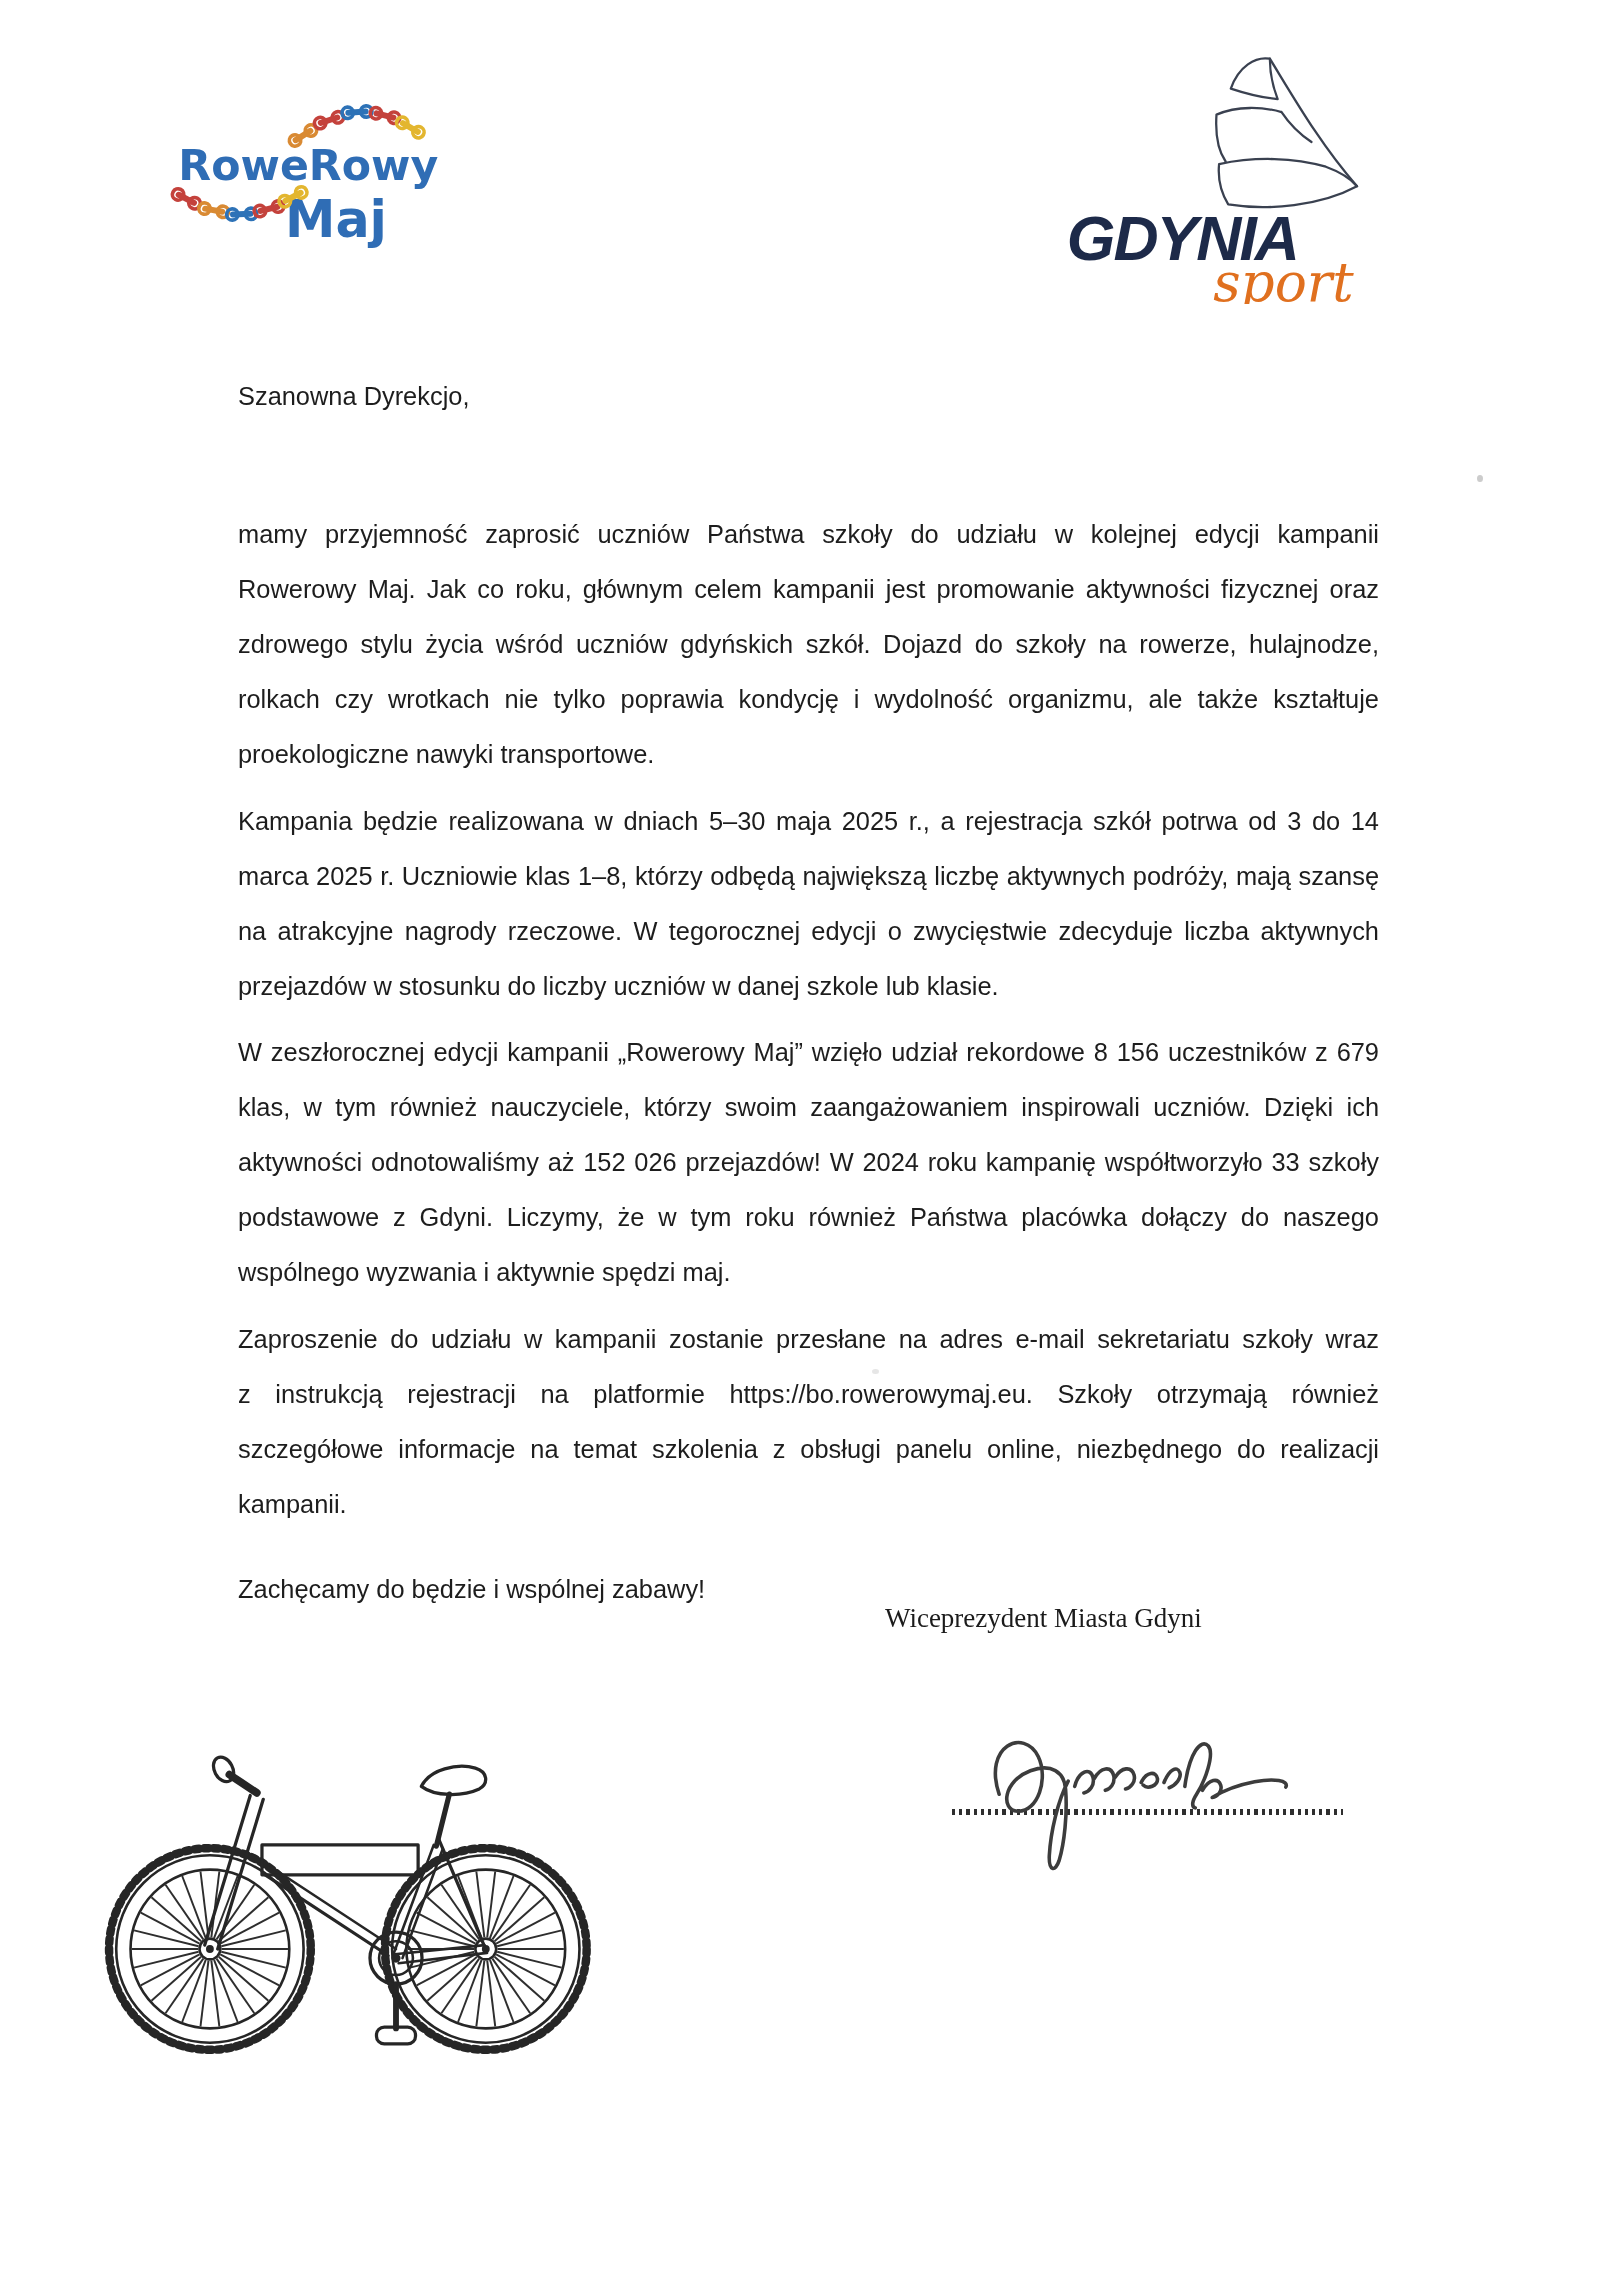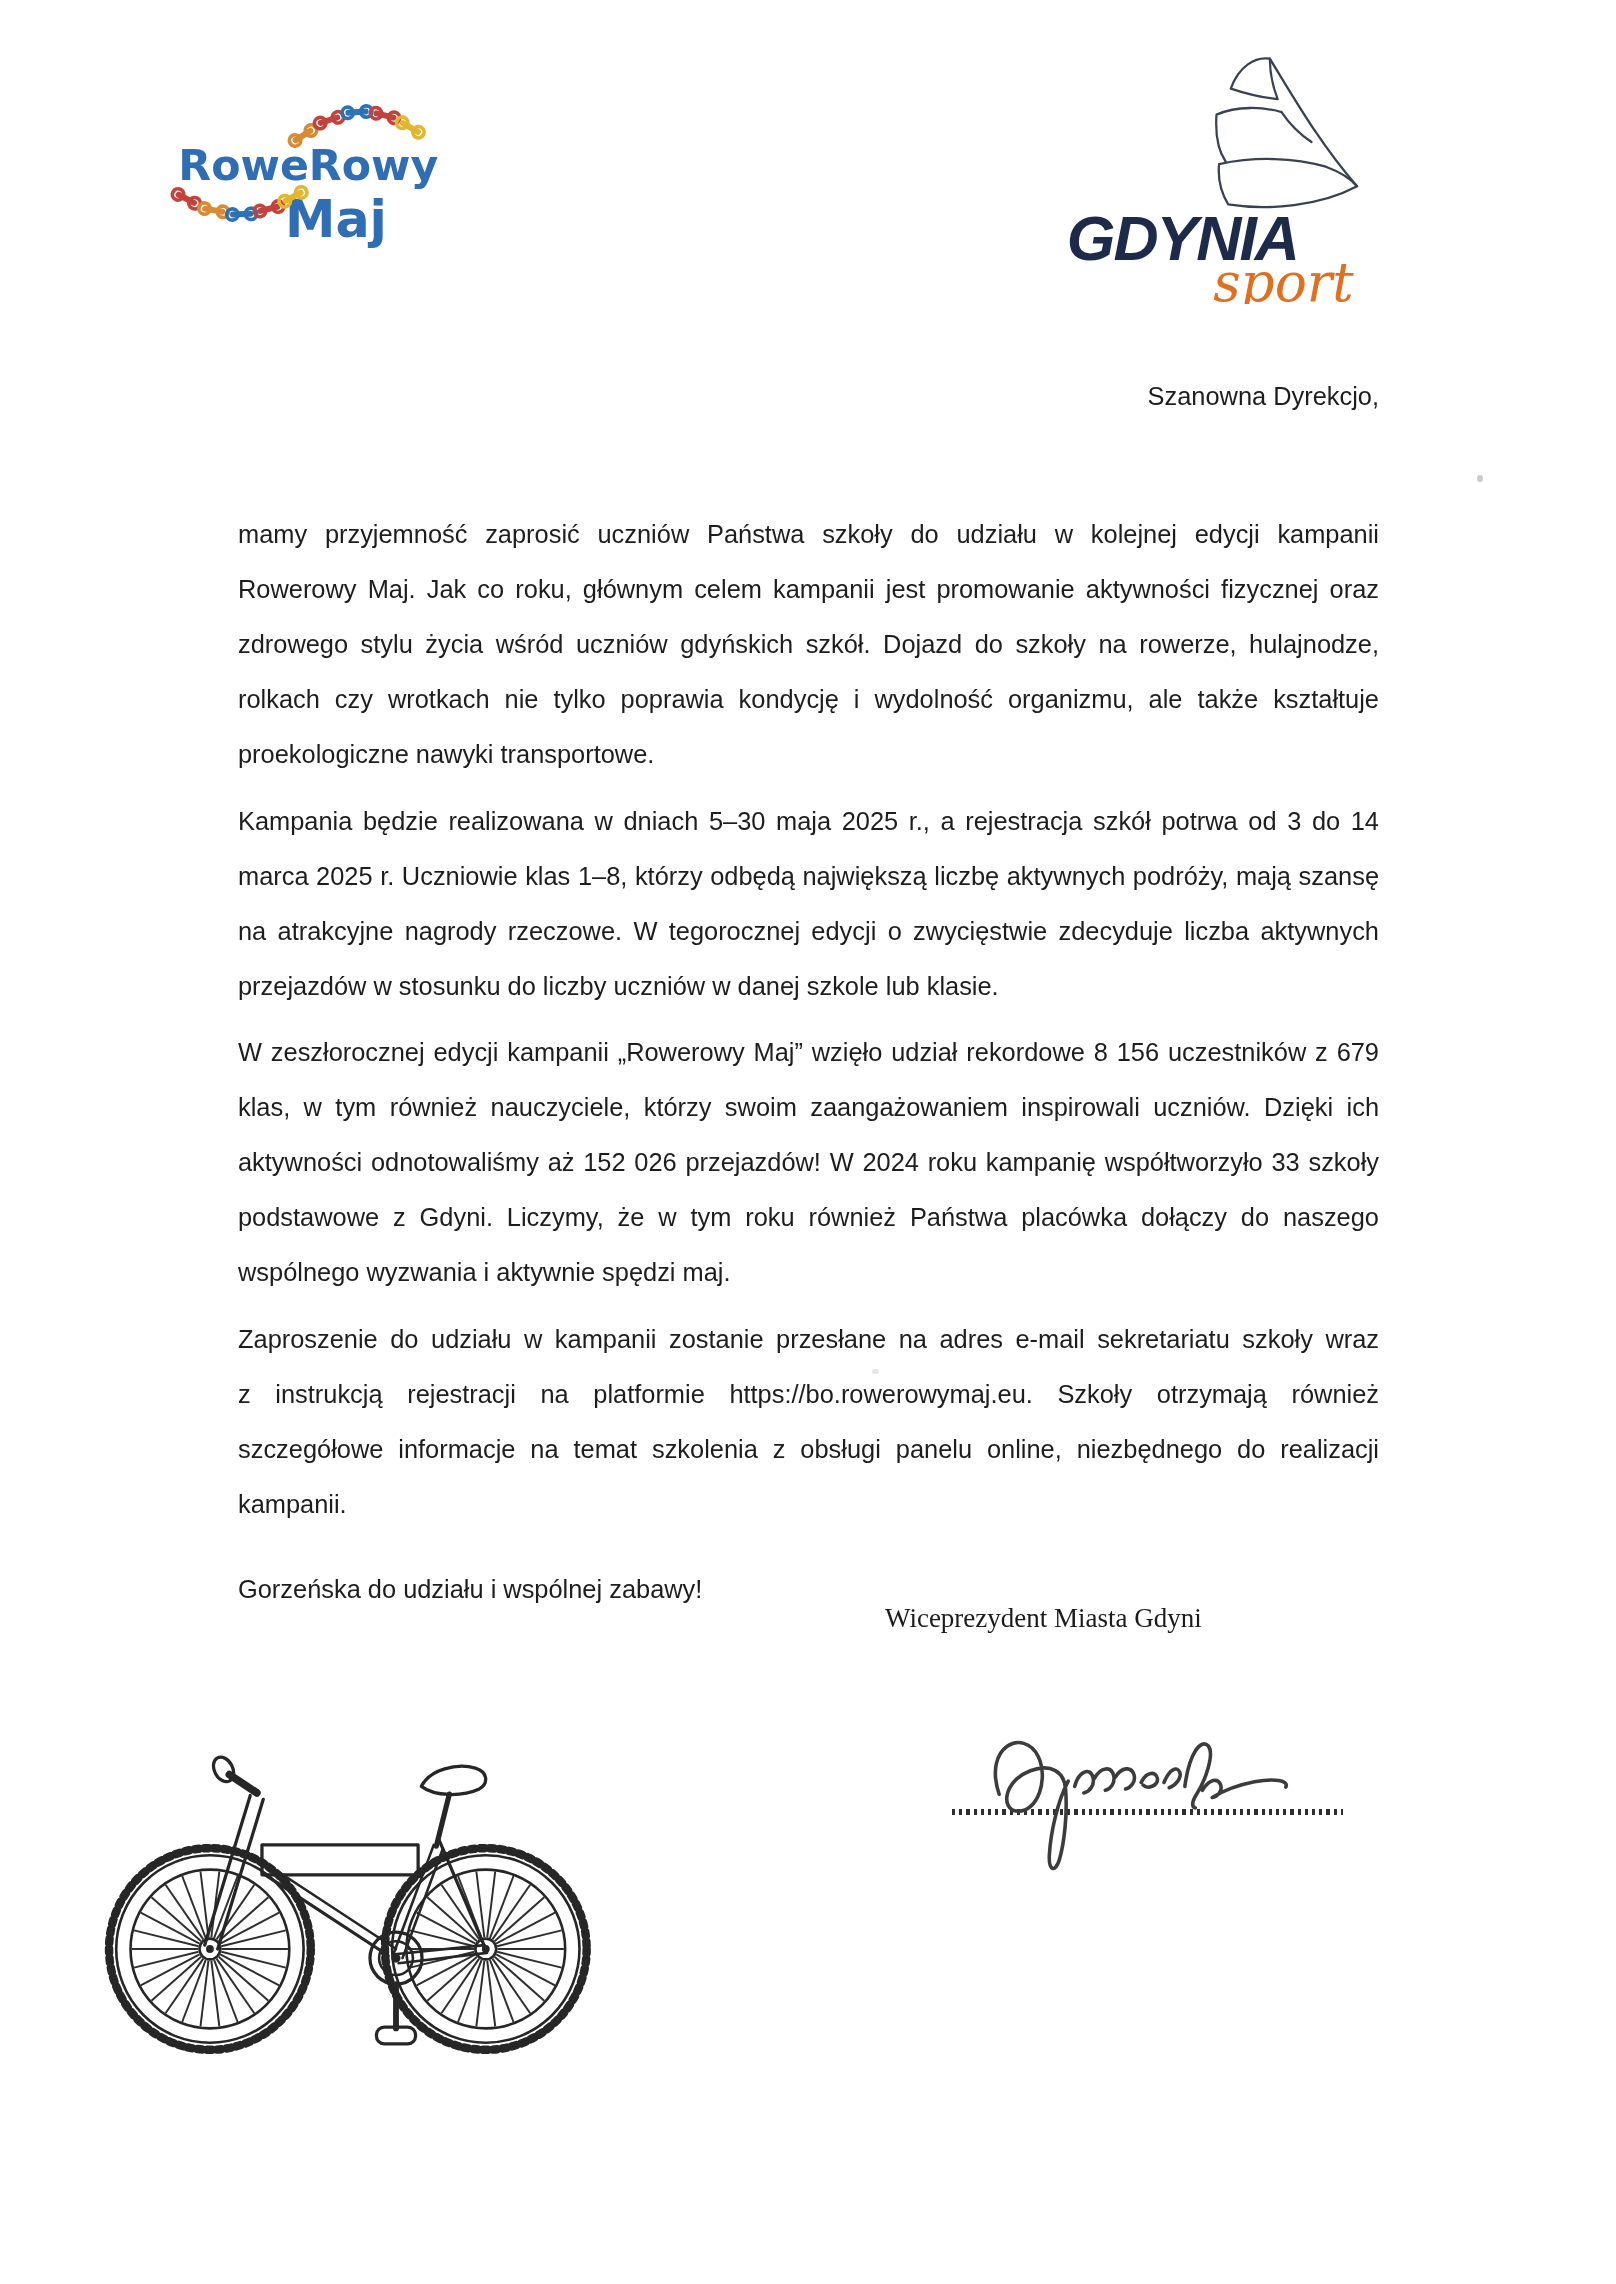--- a/index.html
+++ b/index.html
@@ -13,21 +13,21 @@
   .chain-link line{stroke-width:9px;stroke-linecap:round;}
 
   .gd-logo{position:absolute;left:1060px;top:47px;width:326px;height:257px;}
   .gd-logo .sail{fill:none;stroke-width:3.5px;stroke-linecap:round;stroke-linejoin:round;}
   .gd-logo .city{font-family:"Liberation Sans",sans-serif;font-weight:bold;font-style:italic;
                  font-size:96px;letter-spacing:-3px;}
   .gd-logo .sport{font-family:"DejaVu Serif",serif;font-style:italic;font-size:82px;}
 
   
   .letter-body{position:absolute;left:238px;top:369px;width:1141px;font-size:25.4px;line-height:55px;}
-  .salutation{margin:0 0 83px 0;text-align:right;}
+  .salutation{margin:0 0 83px 0;}
   .para{margin:0 0 11.7px 0;text-align:justify;}
   .closing{margin:30px 0 0 0;}
 
   
   .sig-block{position:absolute;left:885px;top:1603px;width:521px;text-align:left;
              font-family:"Liberation Serif",serif;font-size:27px;color:#1b1b1b;}
   .sig-title{margin:0 0 31px 0;}
   .sig-name{margin:0;}
   .dotted-line{position:absolute;left:952px;top:1809px;width:391px;height:5.9px;
                background:repeating-linear-gradient(90deg,#2e2e2e 0 3.3px,transparent 3.3px 7.2px);}
@@ -117,21 +117,21 @@
     <text class="city" x="10" y="328" fill="#1d2a49">GDYNIA</text>
     <text class="sport" x="235" y="390" fill="#e0701f">sport</text>
   </svg>
 
   <div class="letter-body">
     <p class="salutation">Szanowna Dyrekcjo,</p>
     <p class="para">mamy przyjemność zaprosić uczniów Państwa szkoły do udziału w kolejnej edycji kampanii Rowerowy Maj. Jak co roku, głównym celem kampanii jest promowanie aktywności fizycznej oraz zdrowego stylu życia wśród uczniów gdyńskich szkół. Dojazd do szkoły na rowerze, hulajnodze, rolkach czy wrotkach nie tylko poprawia kondycję i wydolność organizmu, ale także kształtuje proekologiczne nawyki transportowe.</p>
     <p class="para">Kampania będzie realizowana w dniach 5–30 maja 2025 r., a rejestracja szkół potrwa od 3 do 14 marca 2025 r. Uczniowie klas 1–8, którzy odbędą największą liczbę aktywnych podróży, mają szansę na atrakcyjne nagrody rzeczowe. W tegorocznej edycji o zwycięstwie zdecyduje liczba aktywnych przejazdów w stosunku do liczby uczniów w danej szkole lub klasie.</p>
     <p class="para">W zeszłorocznej edycji kampanii „Rowerowy Maj” wzięło udział rekordowe 8&nbsp;156 uczestników z 679 klas, w tym również nauczyciele, którzy swoim zaangażowaniem inspirowali uczniów. Dzięki ich aktywności odnotowaliśmy aż 152&nbsp;026 przejazdów! W 2024 roku kampanię współtworzyło 33 szkoły podstawowe z Gdyni. Liczymy, że w tym roku również Państwa placówka dołączy do naszego wspólnego wyzwania i aktywnie spędzi maj.</p>
     <p class="para">Zaproszenie do udziału w kampanii zostanie przesłane na adres e-mail sekretariatu szkoły wraz z&nbsp;instrukcją rejestracji na platformie https://bo.rowerowymaj.eu. Szkoły otrzymają również szczegółowe informacje na temat szkolenia z obsługi panelu online, niezbędnego do realizacji kampanii.</p>
-    <p class="closing">Gorzeńska do udziału i wspólnej zabawy!</p>
+    <p class="closing">Zachęcamy do będzie i wspólnej zabawy!</p>
   </div>
 
   <div class="sig-block">
     <p class="sig-title">Wiceprezydent Miasta Gdyni</p>
   </div>
   <div class="dotted-line"></div>
   <svg class="signature-svg" viewBox="0 0 620 270" role="img">
     <path d="M 80,120 C 55,45 118,18 140,62 C 156,95 140,148 108,146 C 82,144 86,100 128,84
              M 128,84 C 160,72 180,86 182,112 C 185,150 180,196 172,222 C 166,240 156,238 157,214 C 159,178 170,130 186,100
              M 196,108 C 202,84 220,78 224,94 C 227,106 219,116 210,118

